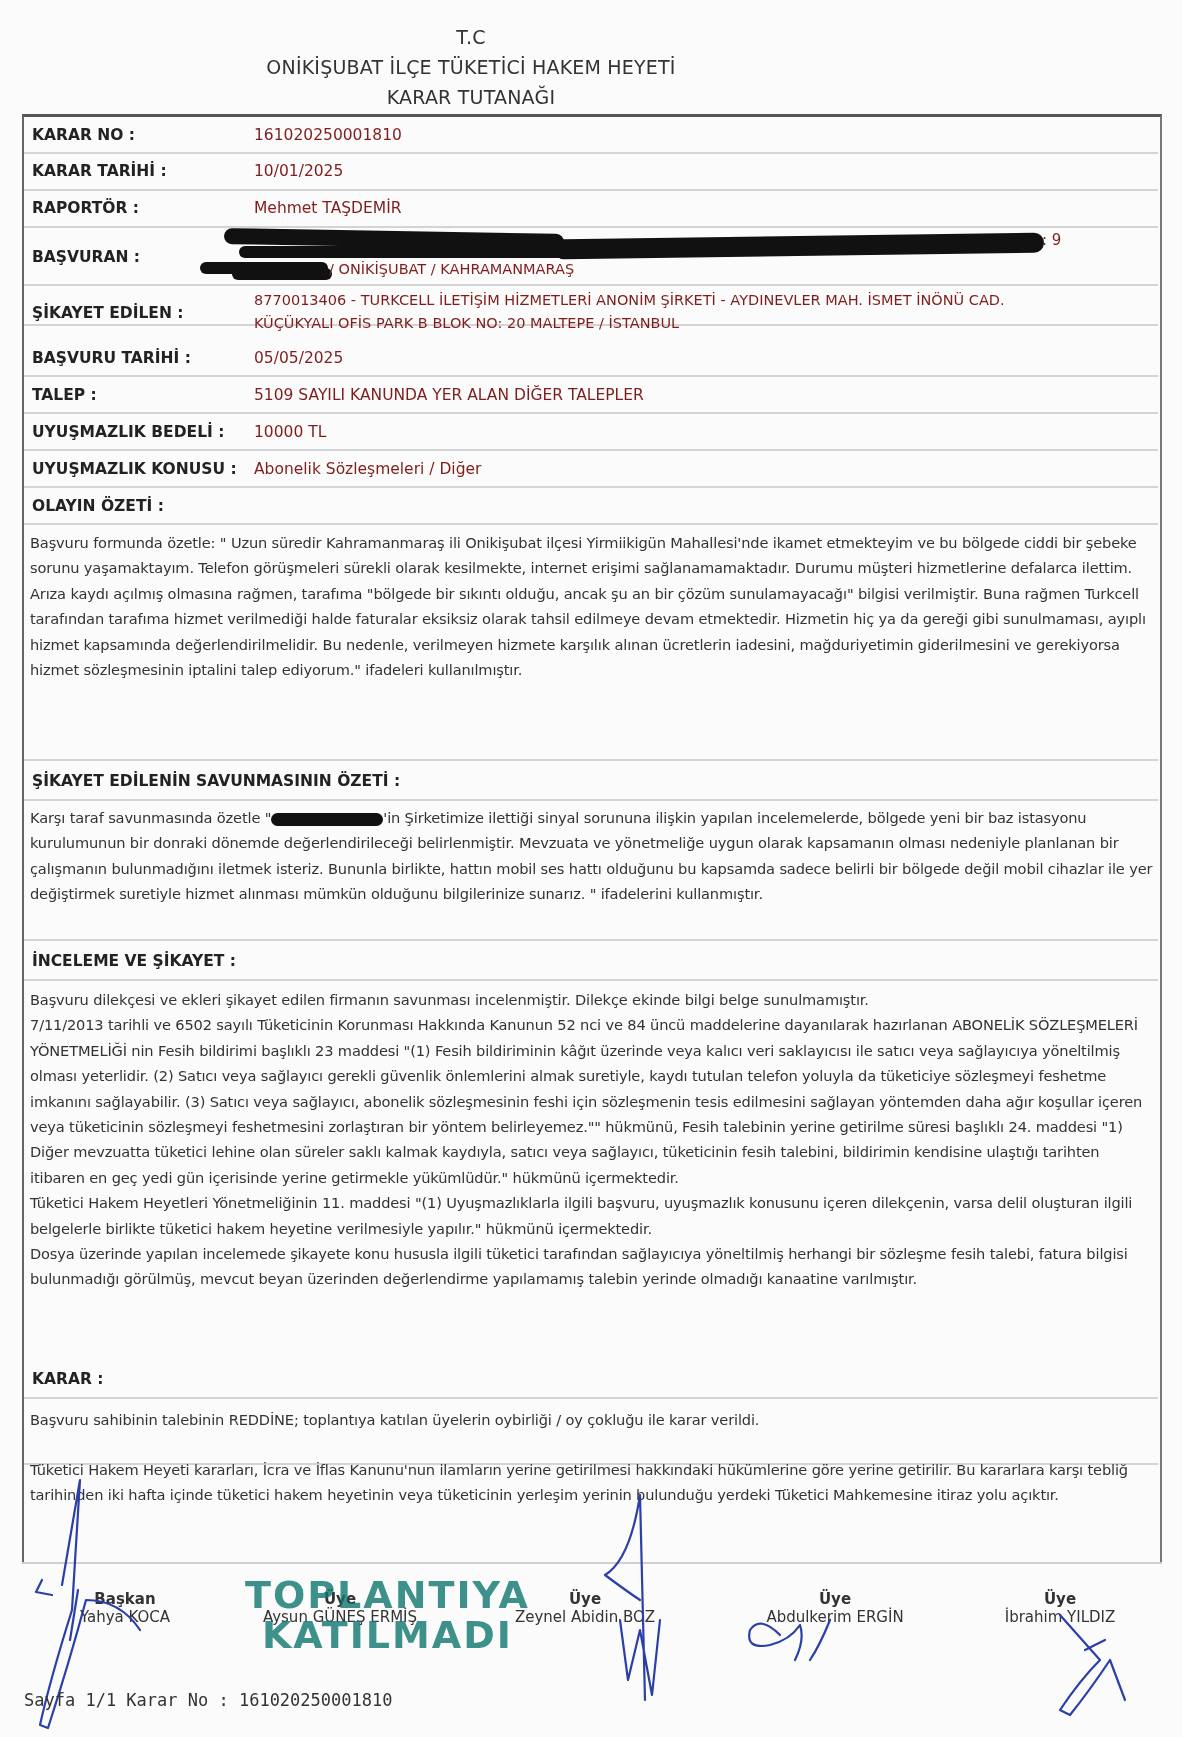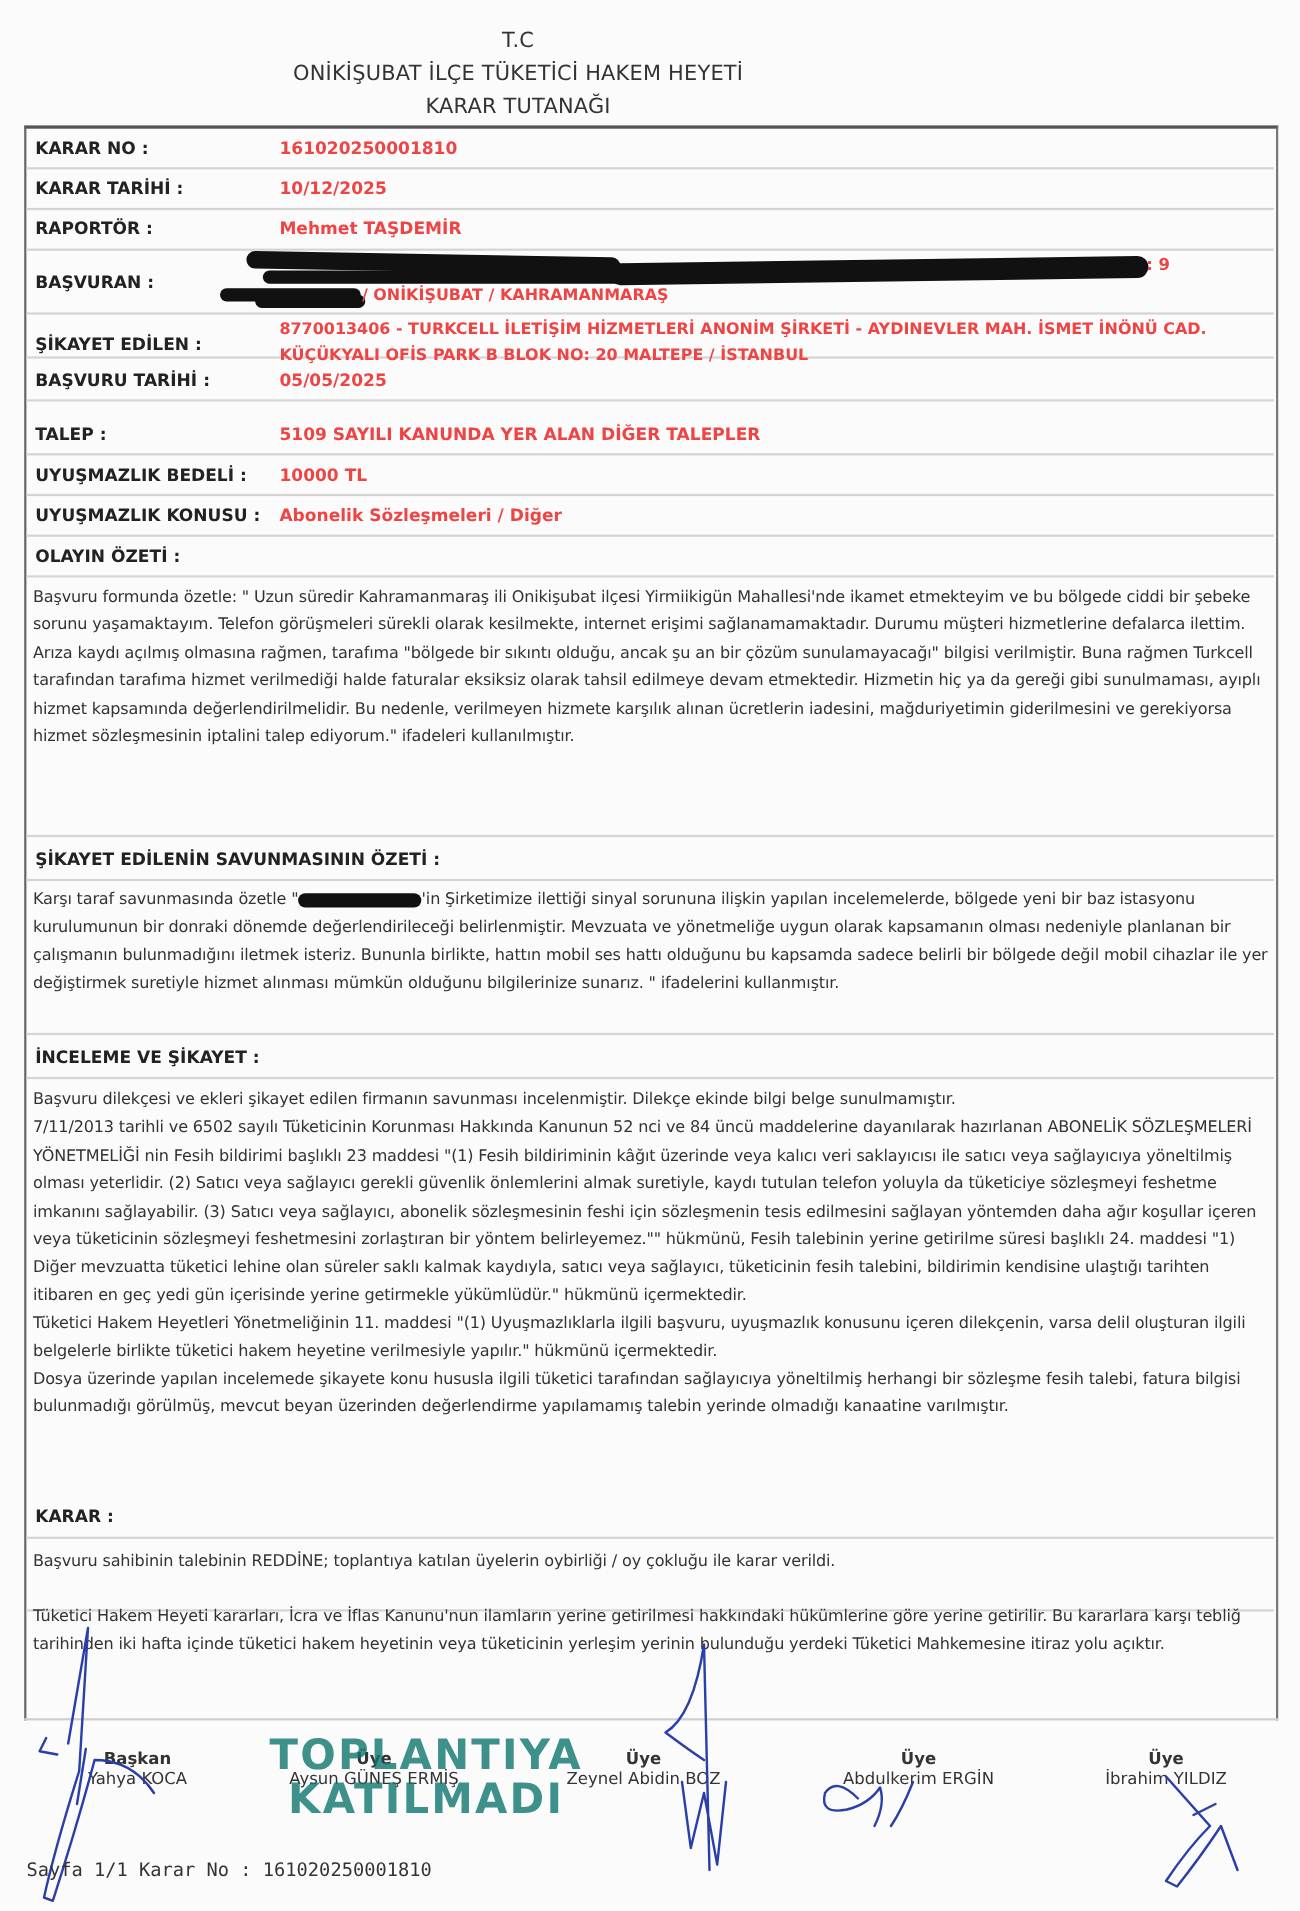--- a/index.html
+++ b/index.html
@@ -17,21 +17,21 @@
     box-sizing: border-box;
   }
   .row {
     position: absolute; left: 24px; width: 1134px; border-bottom: 2px solid #d4d4d4;
     box-sizing: border-box;
   }
   .lbl {
     position: absolute; left: 8px; font-weight: bold; font-size: 15.5px; color: #222;
   }
   .val {
-    position: absolute; left: 230px; font-size: 15.5px; color: #ef4444; font-weight: bold;
+    position: absolute; left: 230px; font-size: 15.5px; color: #7f1d1d;
   }
   .sec-title {
     position: absolute; left: 8px; font-weight: bold; font-size: 15.5px; color: #222;
   }
   .para {
     position: absolute; left: 6px; right: 4px; font-size: 14.6px; line-height: 25.4px; color: #333;
     letter-spacing: -0.15px;
   }
   .para p { margin: 0; }
   .redact {
@@ -56,42 +56,42 @@
 </div>
 
 <div class="frame"></div>
 
 <div class="row" style="top:117px;height:37px;">
   <span class="lbl" style="top:9px">KARAR NO :</span>
   <span class="val" style="top:9px">161020250001810</span>
 </div>
 <div class="row" style="top:154px;height:37px;">
   <span class="lbl" style="top:8px">KARAR TARİHİ :</span>
-  <span class="val" style="top:8px">10/12/2025</span>
+  <span class="val" style="top:8px">10/01/2025</span>
 </div>
 <div class="row" style="top:191px;height:37px;">
   <span class="lbl" style="top:8px">RAPORTÖR :</span>
   <span class="val" style="top:8px">Mehmet TAŞDEMİR</span>
 </div>
 <div class="row" style="top:228px;height:58px;">
   <span class="lbl" style="top:20px">BAŞVURAN :</span>
   <div class="redact" style="left:200px;top:3px;width:340px;height:16px;transform:rotate(1deg);"></div>
   <div class="redact" style="left:215px;top:18px;width:330px;height:12px;"></div>
   <div class="redact" style="left:530px;top:8px;width:490px;height:20px;transform:rotate(-0.8deg);"></div>
   <div class="redact" style="left:176px;top:34px;width:128px;height:12px;"></div>
   <div class="redact" style="left:208px;top:40px;width:100px;height:12px;"></div>
   <span class="val" style="left:1018px;top:3px;font-size:15px;">: 9</span>
   <span class="val" style="left:305px;top:33px;font-size:14.5px;">/ ONİKİŞUBAT / KAHRAMANMARAŞ</span>
 </div>
 <div class="row" style="top:286px;height:40px;">
   <span class="lbl" style="top:18px">ŞİKAYET EDİLEN :</span>
   <span class="val" style="top:6px;font-size:14.5px;">8770013406 - TURKCELL İLETİŞİM HİZMETLERİ ANONİM ŞİRKETİ - AYDINEVLER MAH. İSMET İNÖNÜ CAD.</span>
   <span class="val" style="top:29px;font-size:14.5px;">KÜÇÜKYALI OFİS PARK B BLOK NO: 20 MALTEPE / İSTANBUL</span>
 </div>
-<div class="row" style="top:328px;height:37px;padding-left:26px;">
+<div class="row" style="top:340px;height:37px;padding-left:26px;">
   <span class="lbl" style="top:9px">BAŞVURU TARİHİ :</span>
   <span class="val" style="top:9px">05/05/2025</span>
 </div>
 <div class="row" style="top:377px;height:37px;">
   <span class="lbl" style="top:9px">TALEP :</span>
   <span class="val" style="top:9px">5109 SAYILI KANUNDA YER ALAN DİĞER TALEPLER</span>
 </div>
 <div class="row" style="top:414px;height:37px;">
   <span class="lbl" style="top:9px">UYUŞMAZLIK BEDELİ :</span>
   <span class="val" style="top:9px">10000 TL</span>

